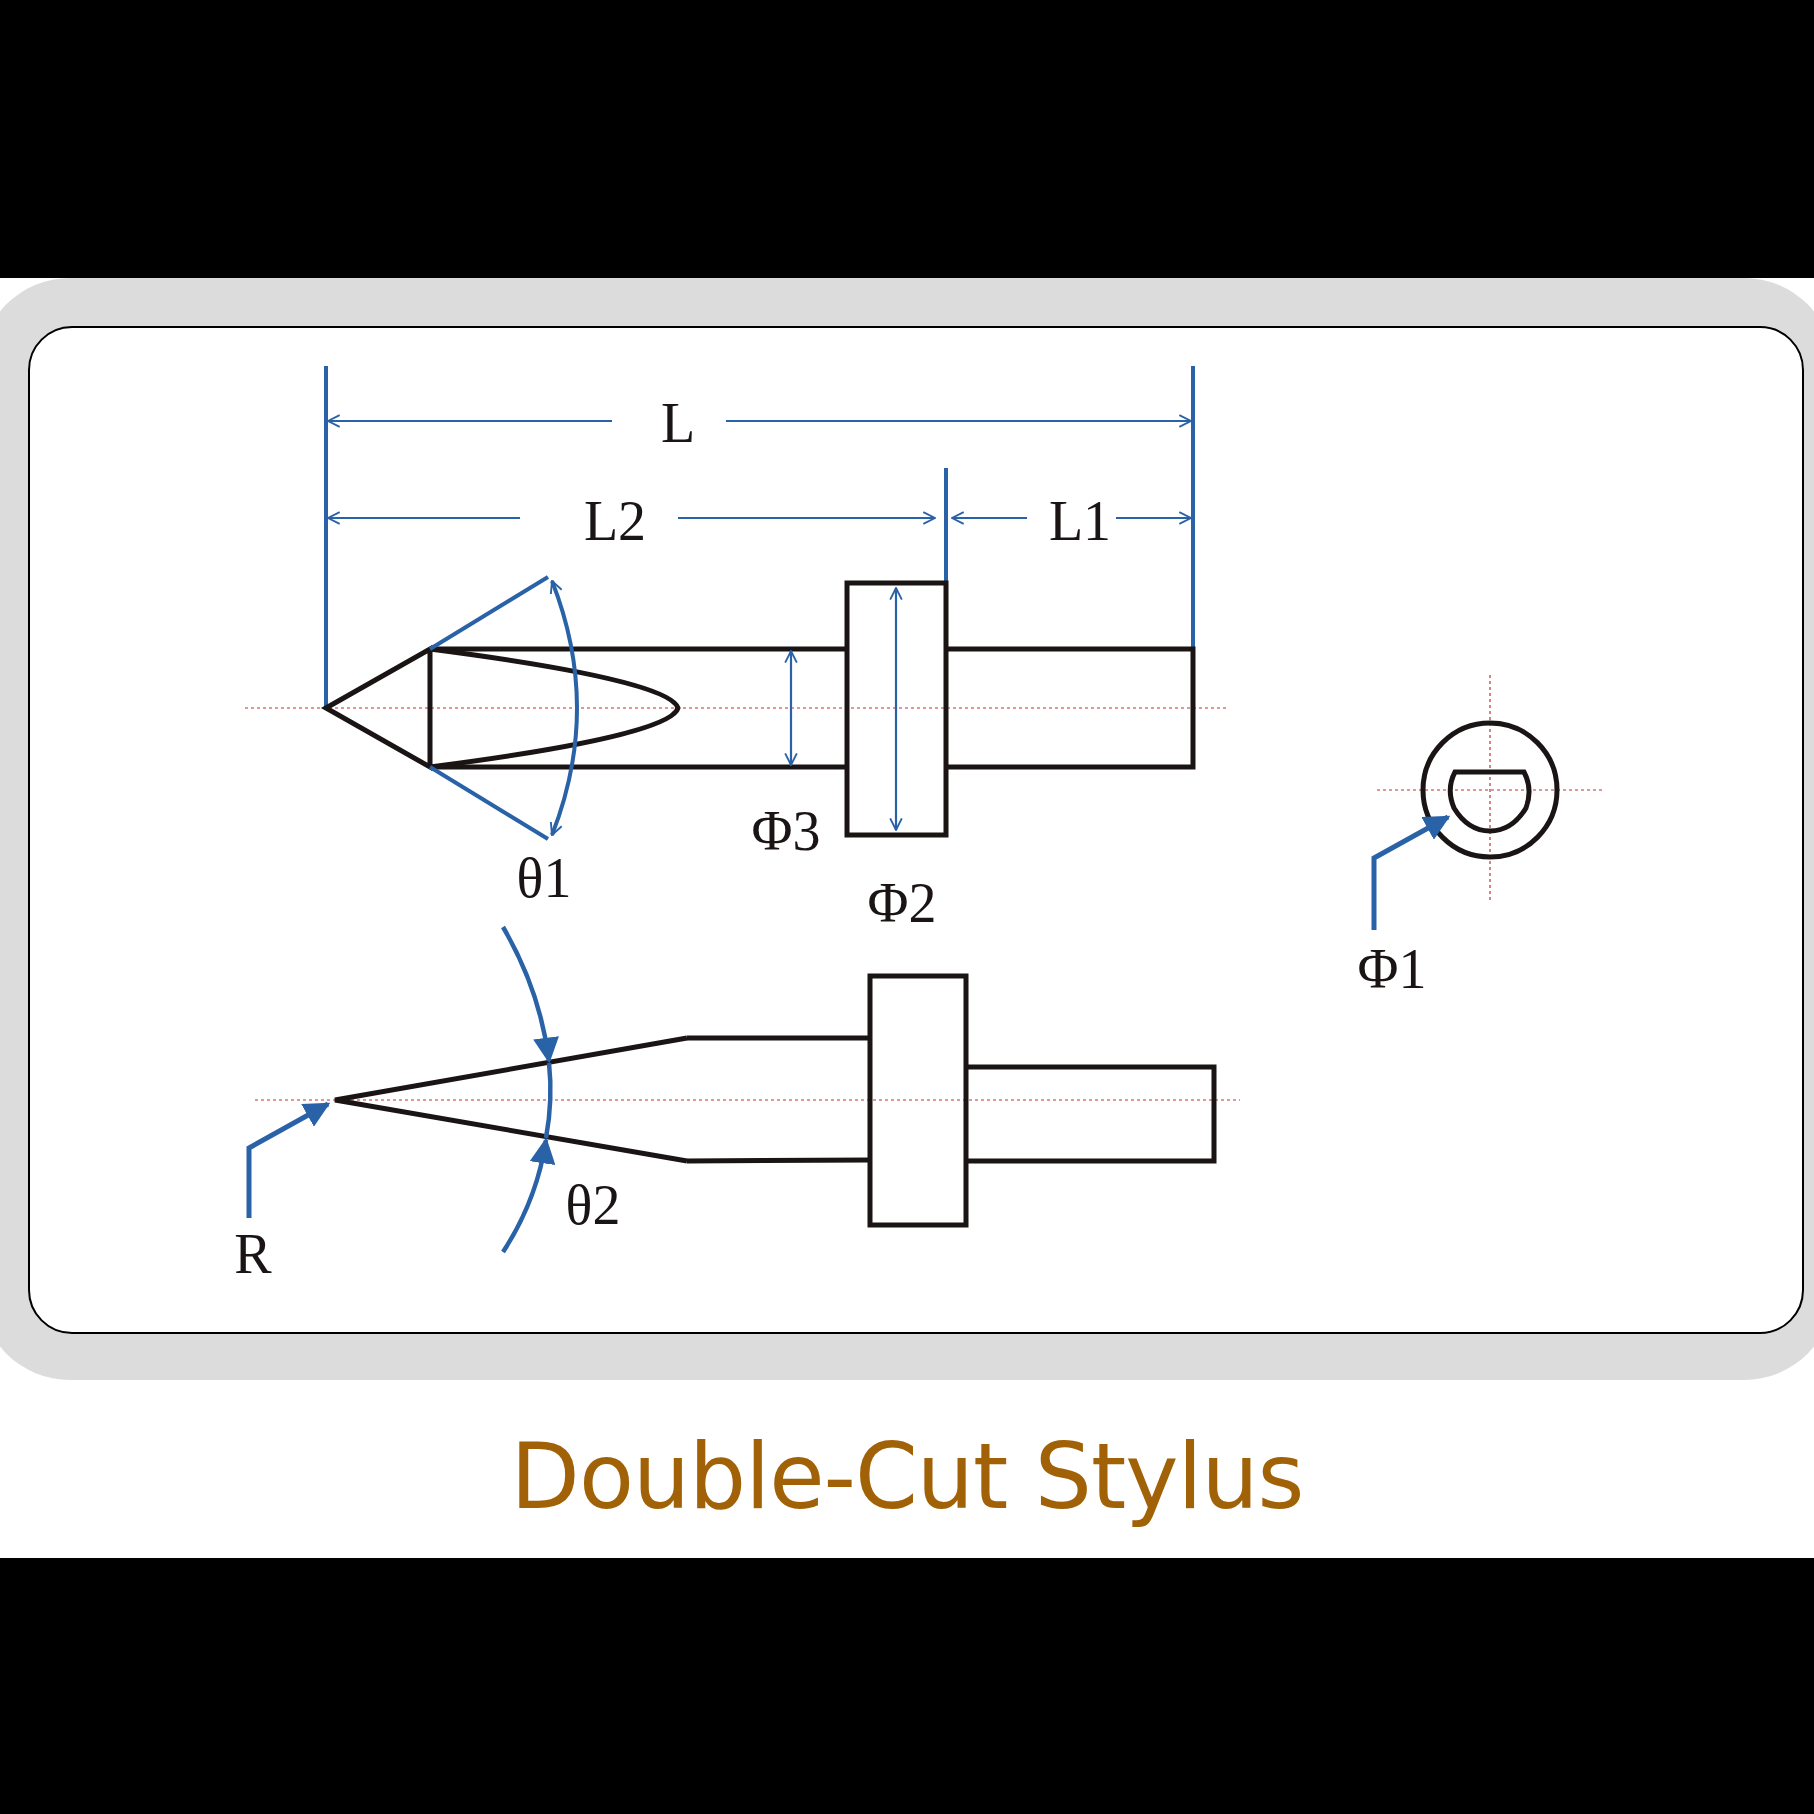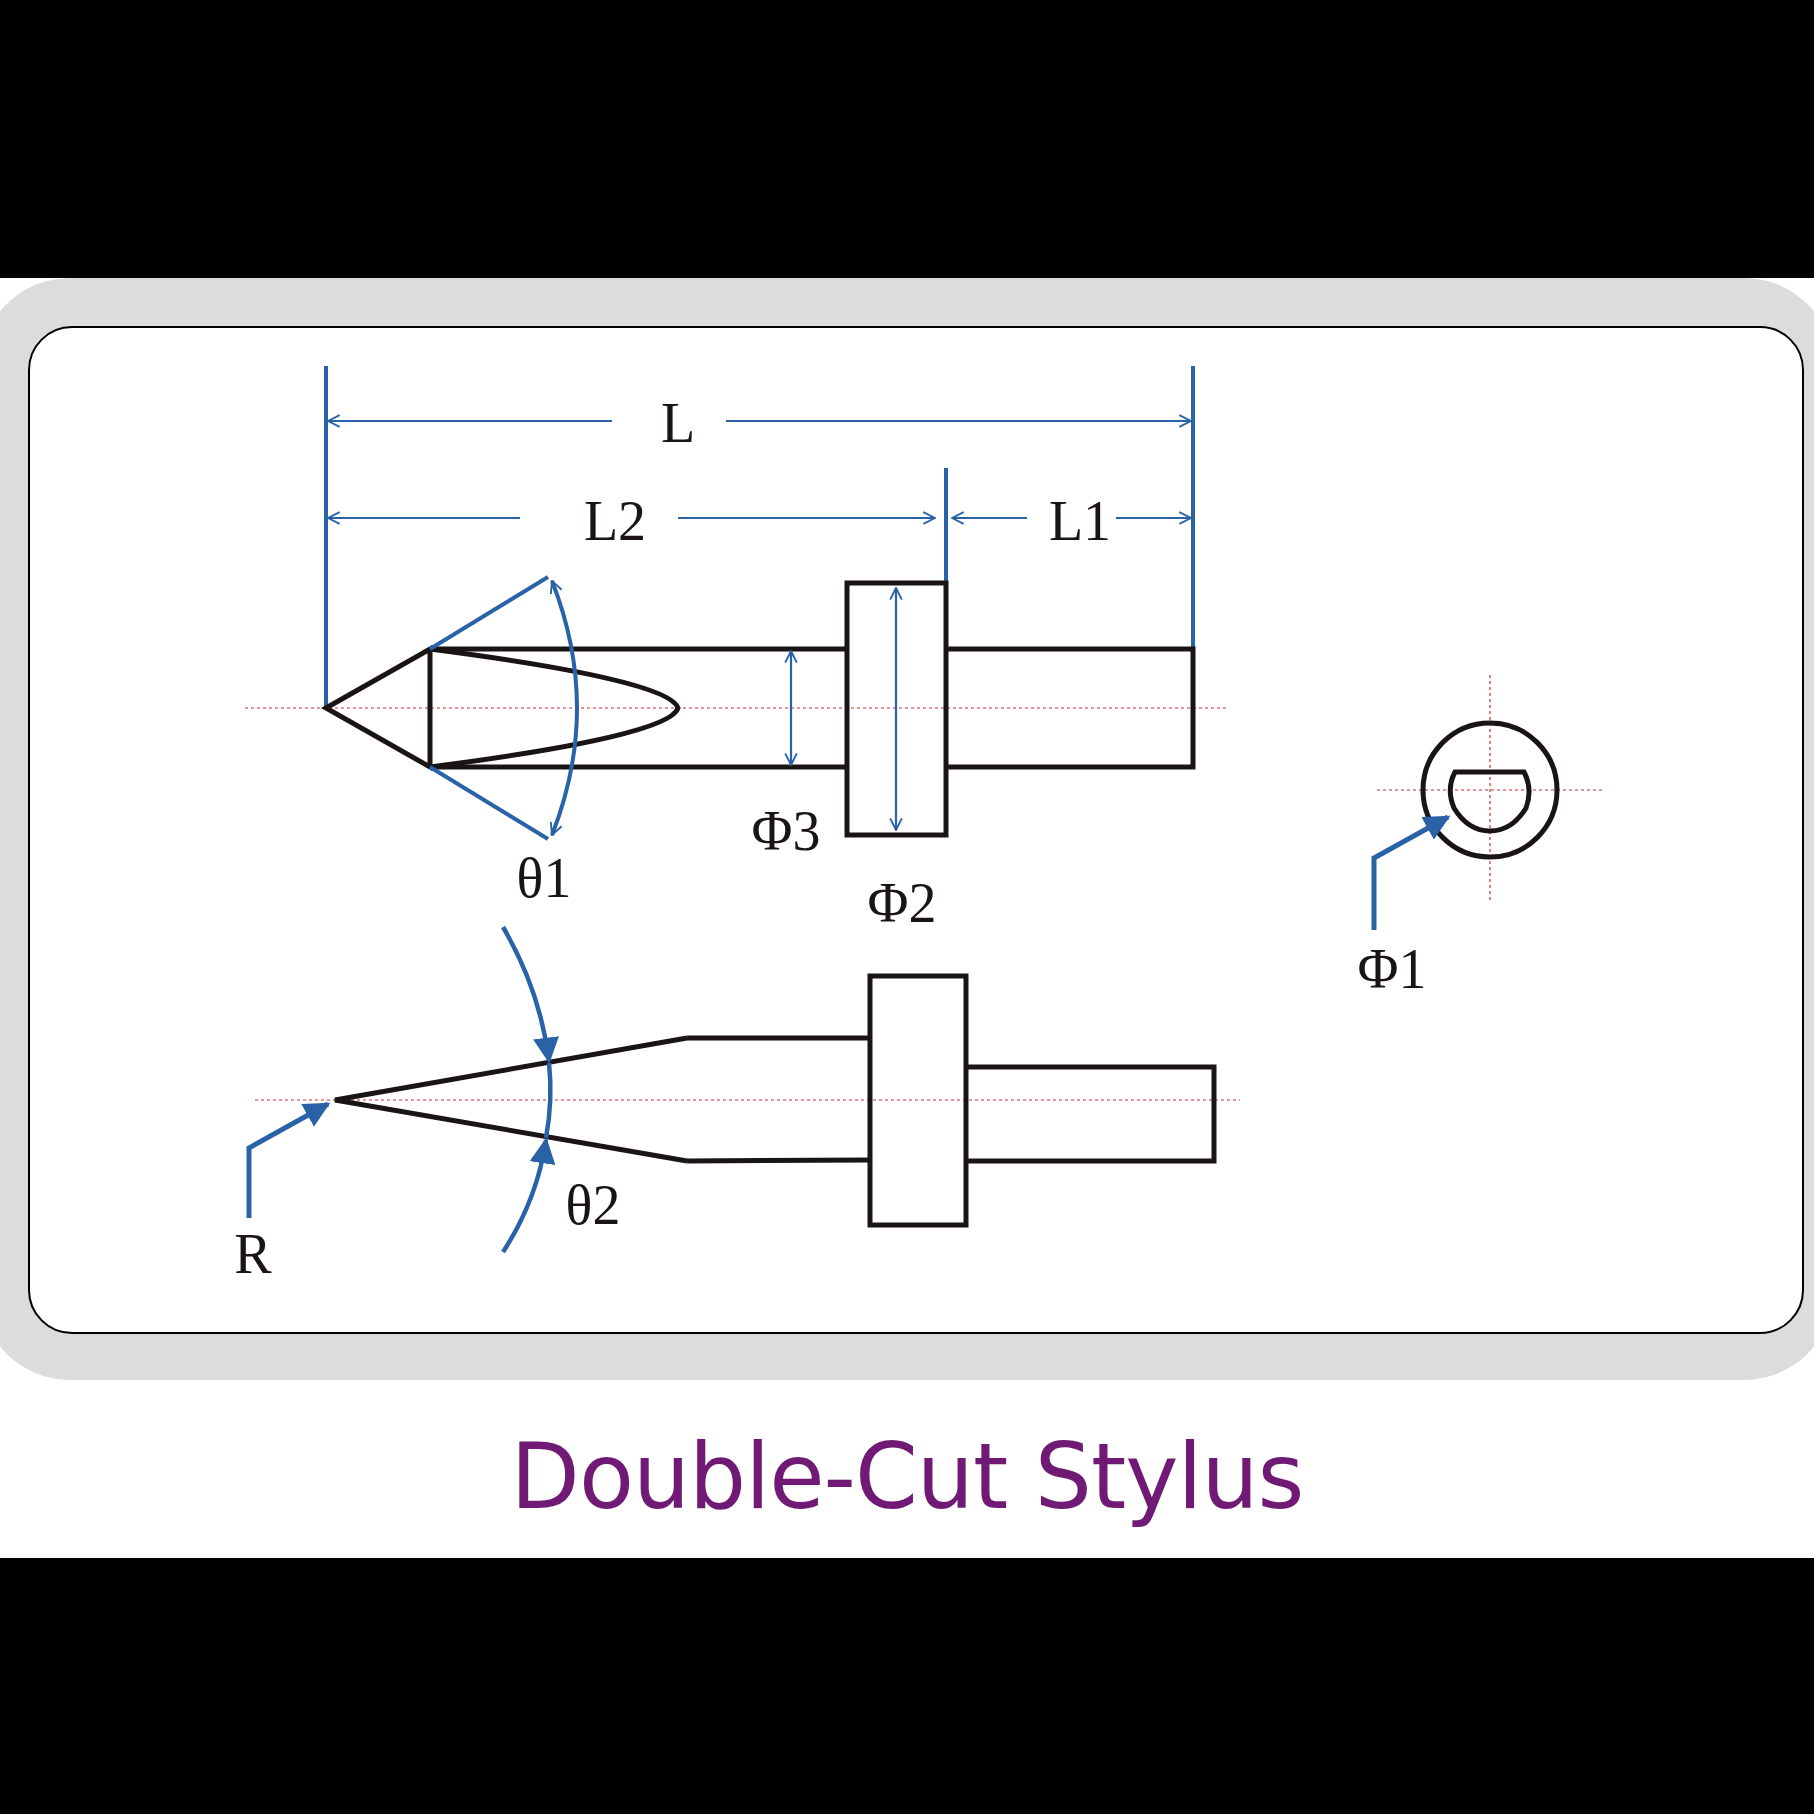--- a/index.html
+++ b/index.html
@@ -15,21 +15,21 @@
       position: absolute; left: -20px; top: 278px; width: 1854px; height: 1102px;
       background: #dcdcdc; border-radius: 90px;
     }
     .panel {
       position: absolute; left: 28px; top: 326px; width: 1772px; height: 1004px;
       background: #ffffff; border: 2px solid #000000; border-radius: 44px;
     }
     svg.drawing { position: absolute; left: 0; top: 0; }
     .caption {
       position: absolute; left: 0; top: 1432px; width: 1814px; text-align: center;
-      font-family: "DejaVu Sans", sans-serif; font-size: 90px; color: #701a75;
+      font-family: "DejaVu Sans", sans-serif; font-size: 90px; color: #a16207;
       letter-spacing: -1px; line-height: 1;
     }
     .lbl { font-family: "Liberation Serif", serif; font-size: 56px; fill: #1a1414; }
   </style>
 </head>
 <body>
 
 <div class="bar bar-top"></div>
 <div class="frame"></div>
 <div class="panel"></div>

